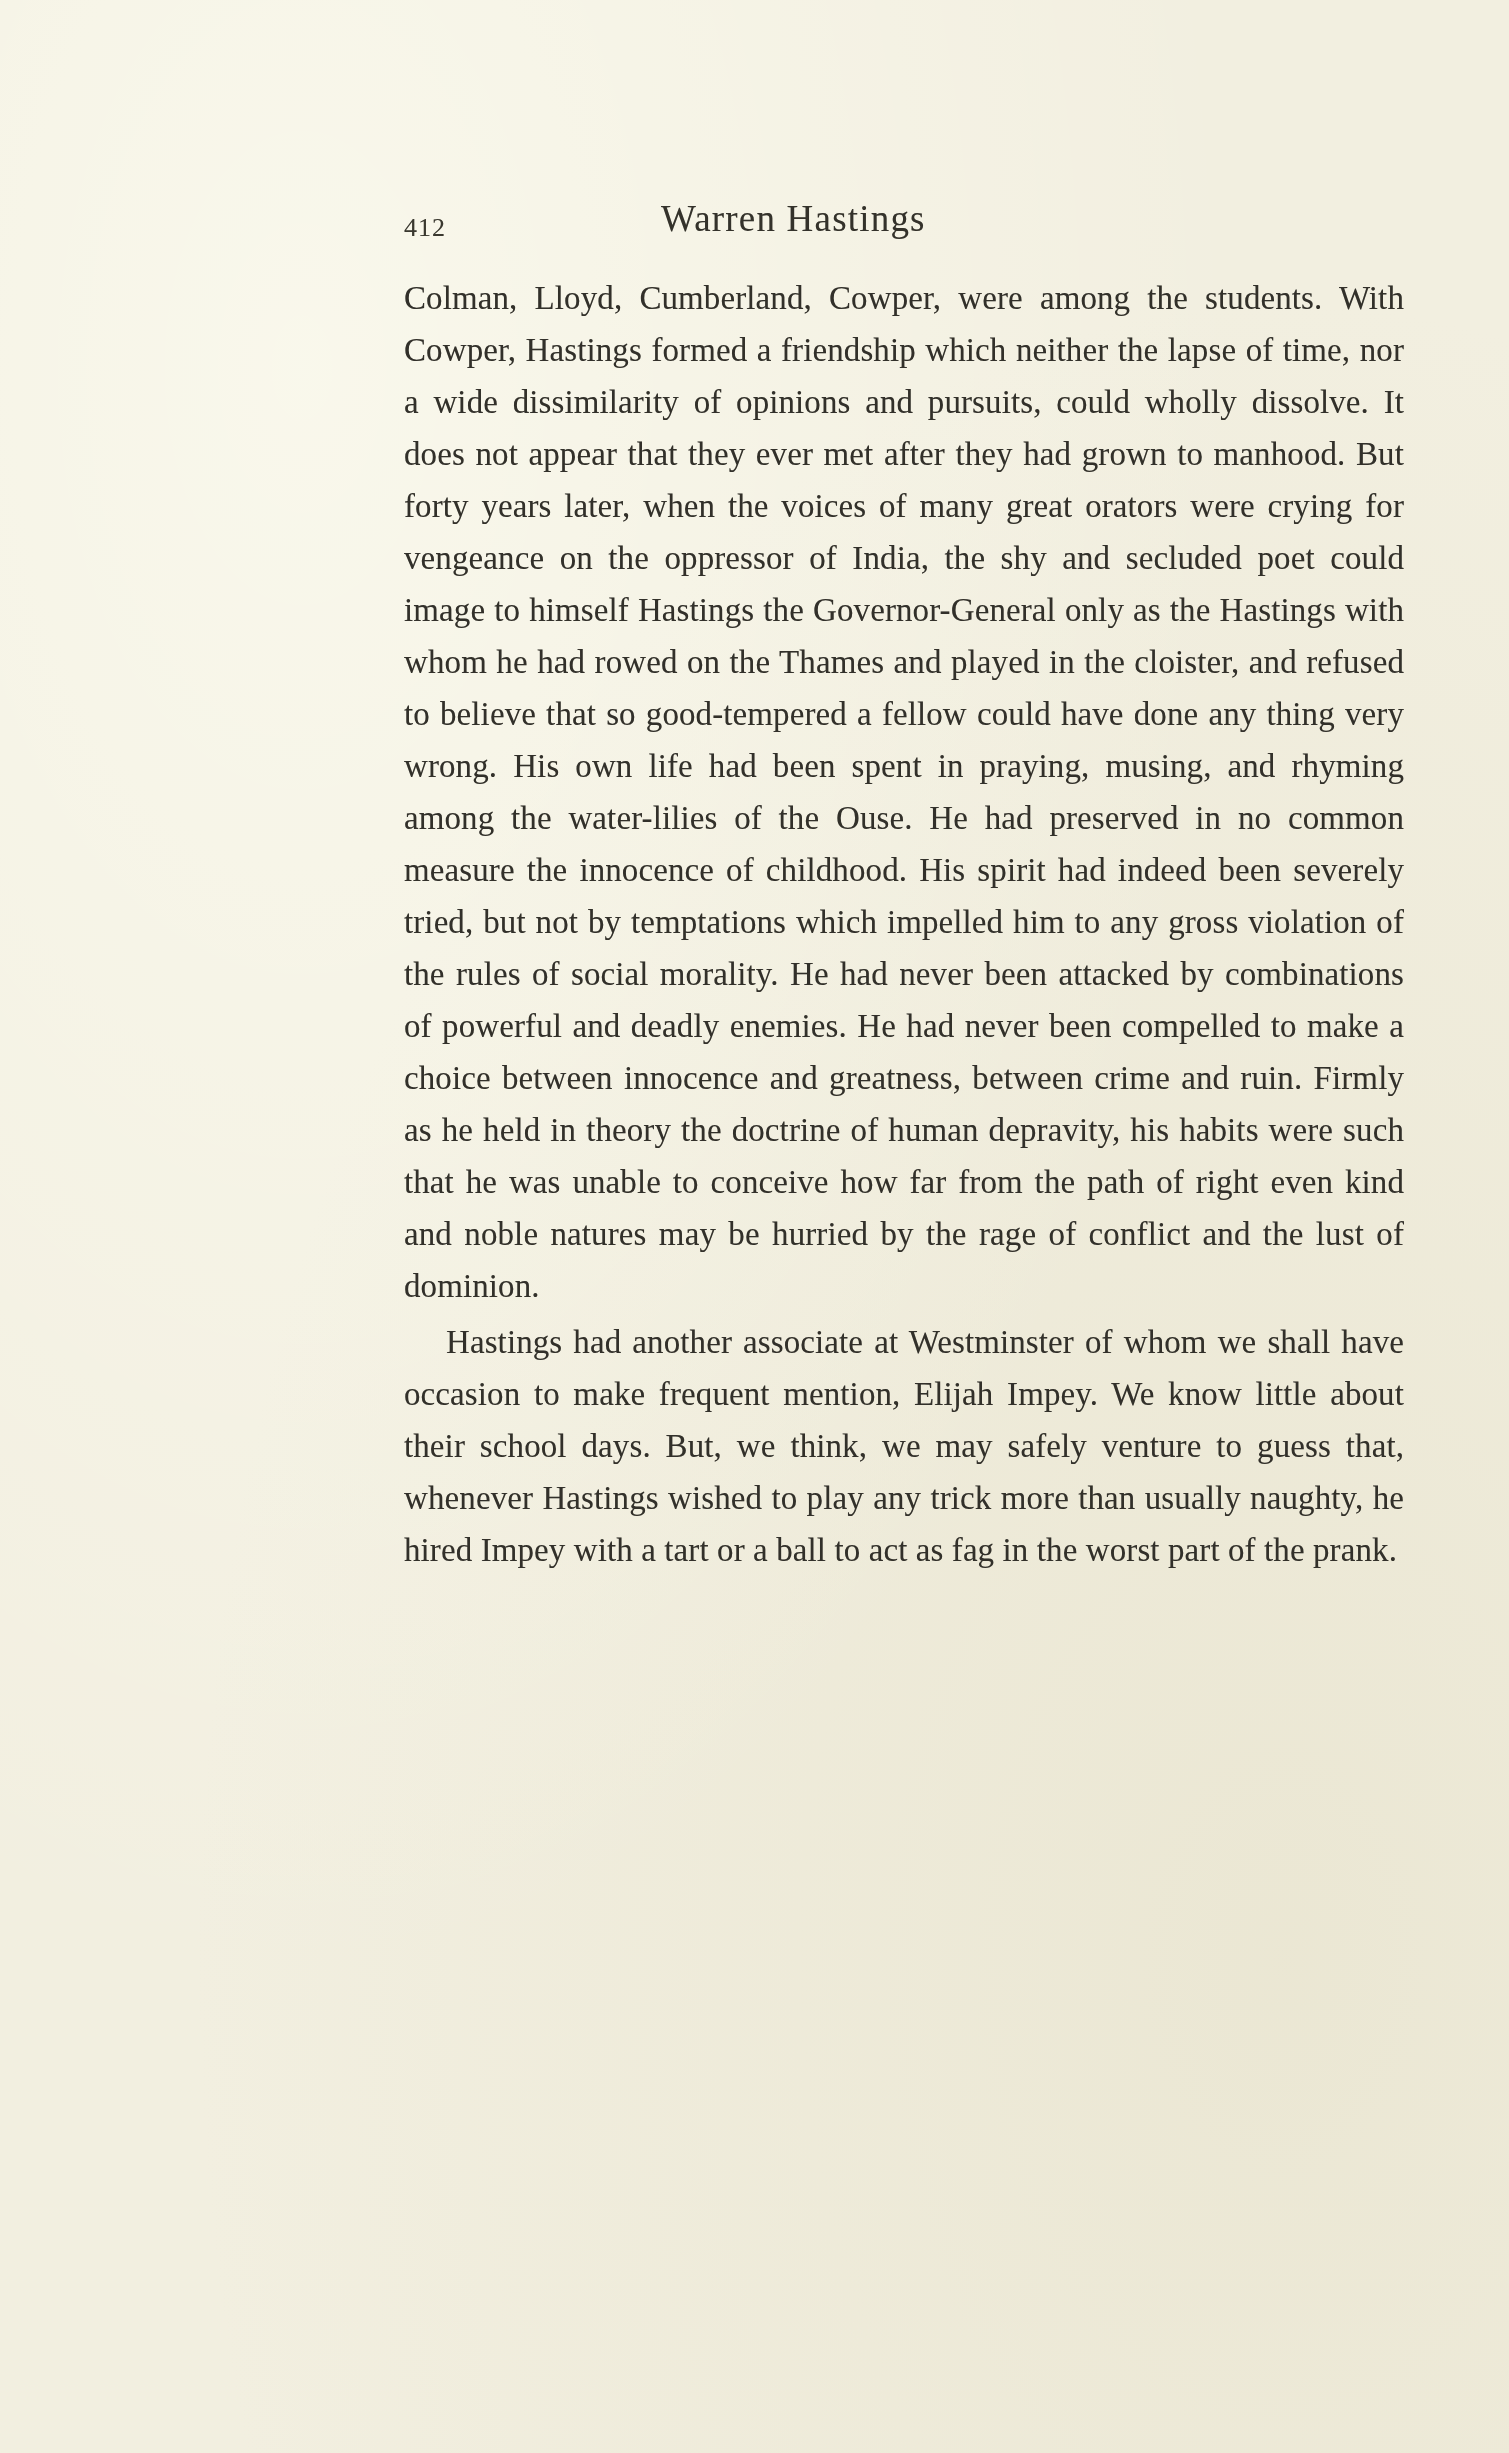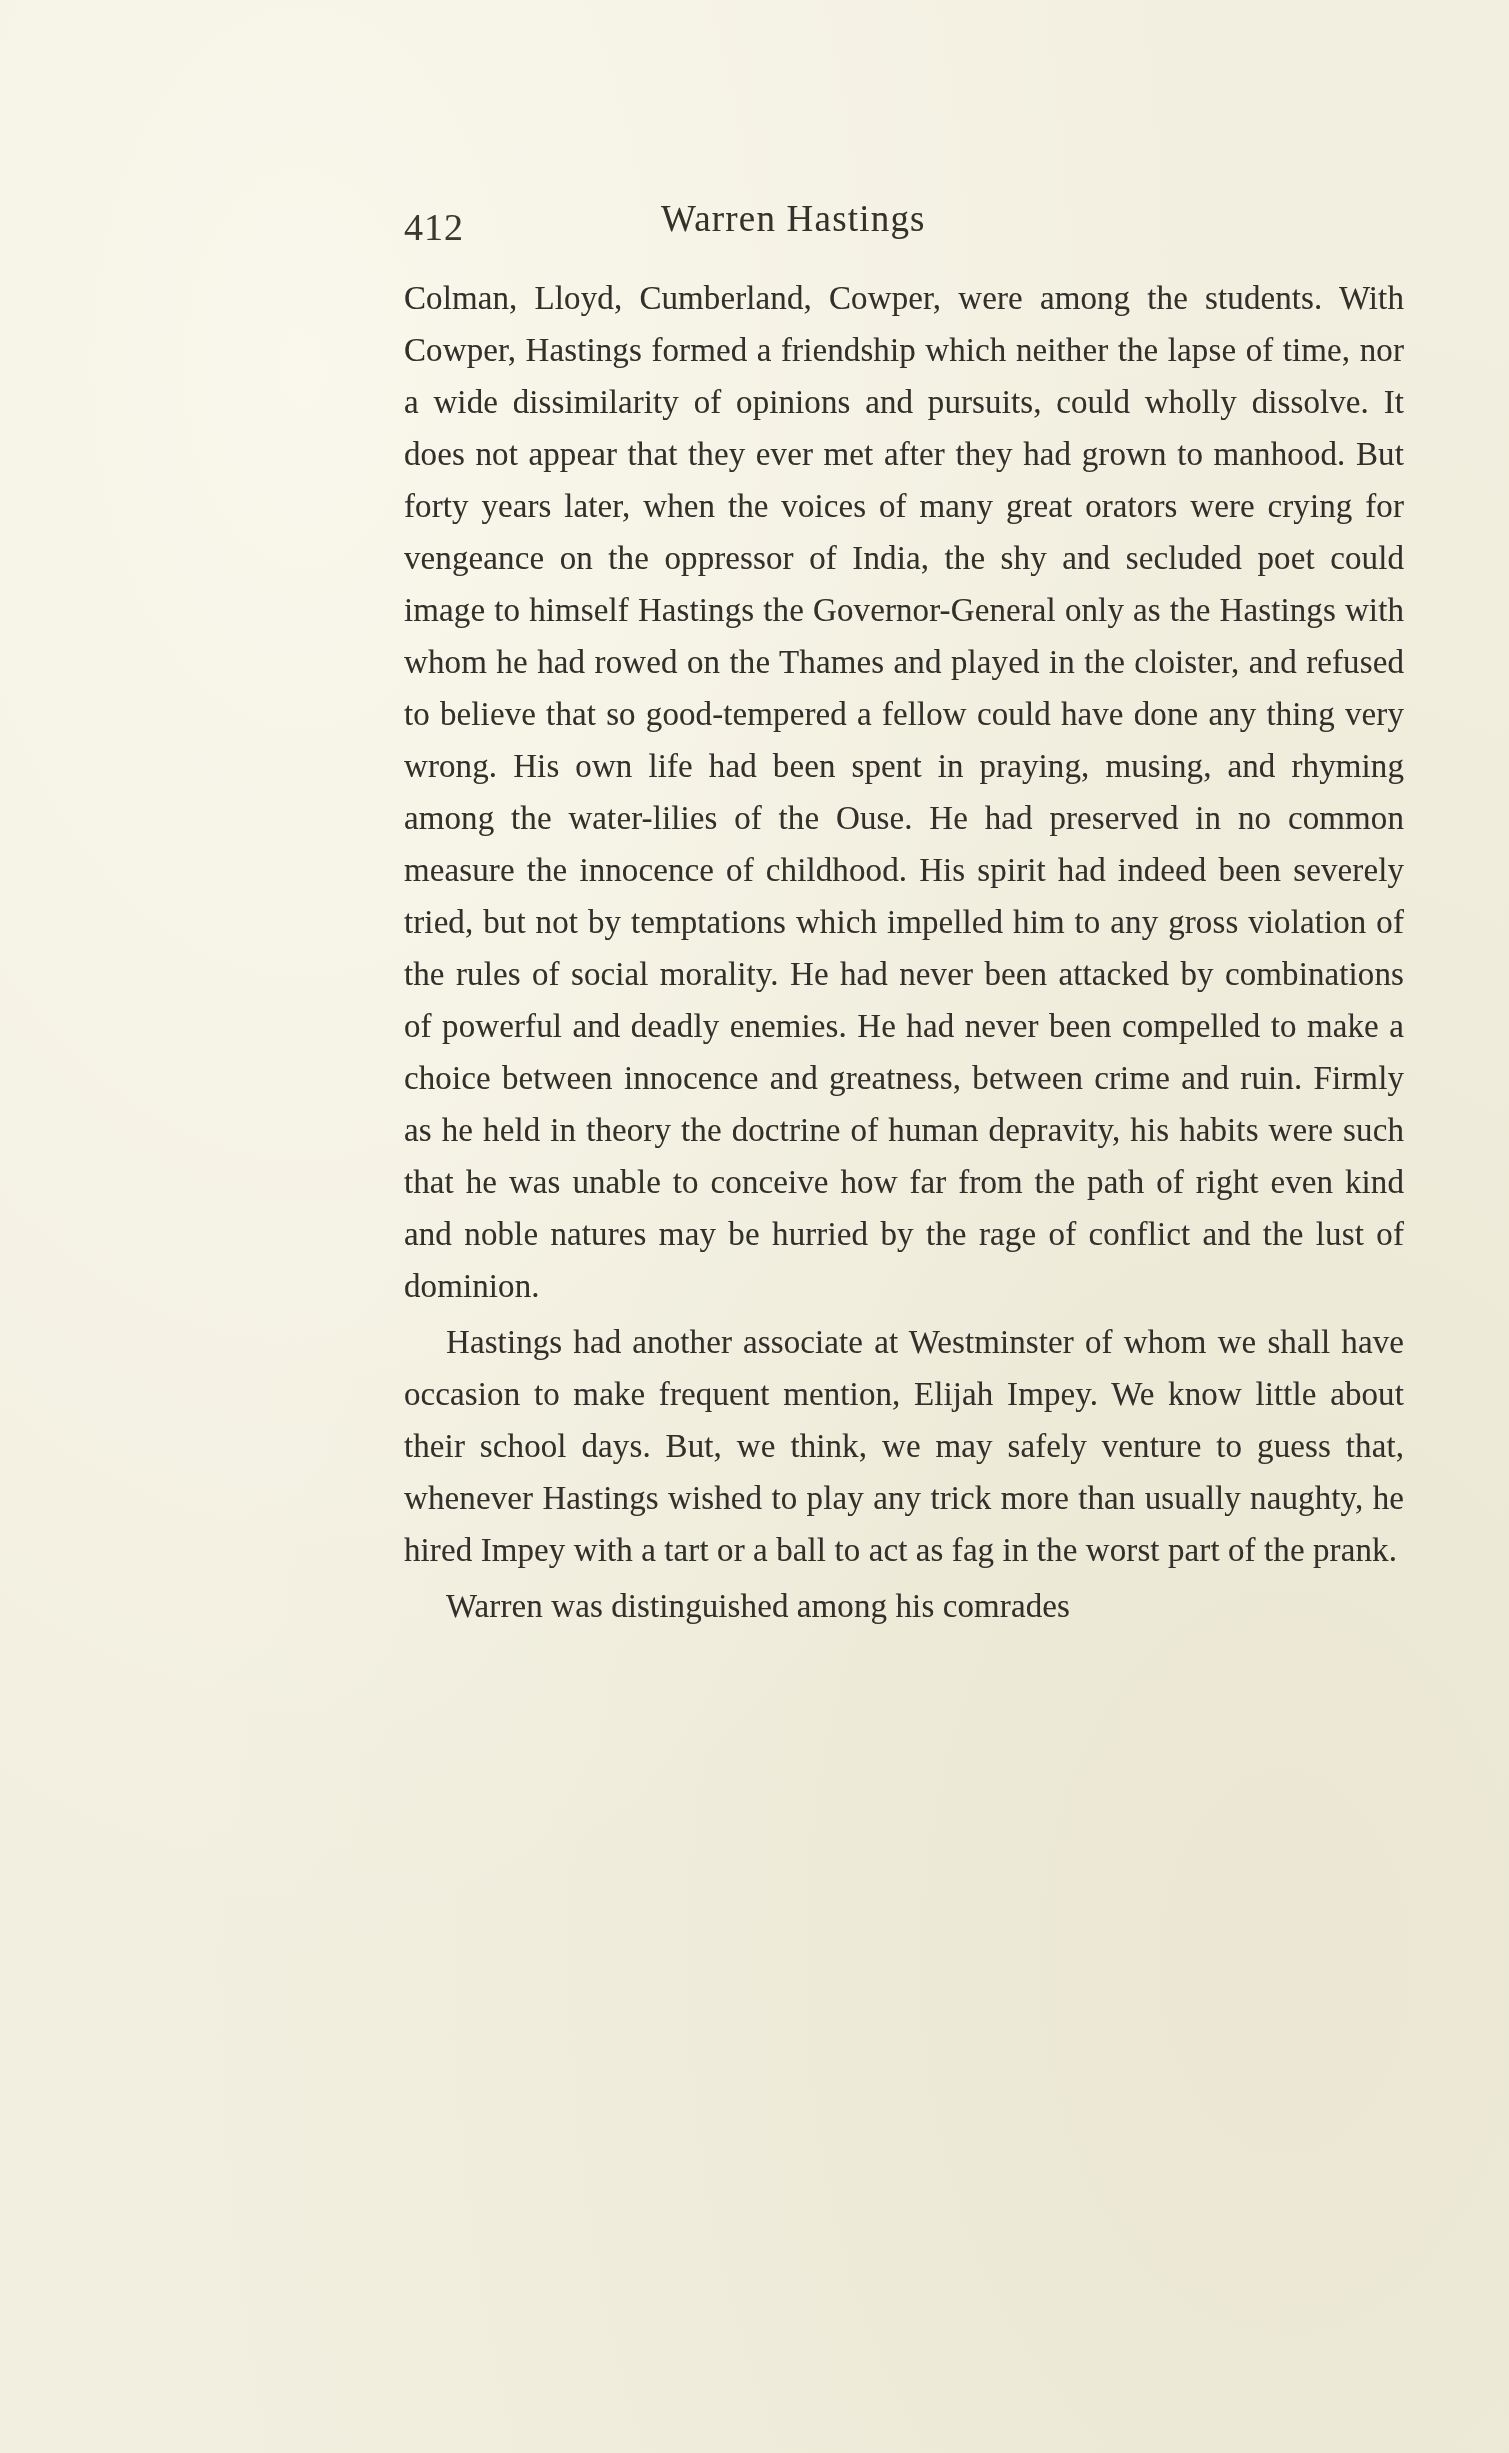--- a/index.html
+++ b/index.html
@@ -30,22 +30,22 @@
     width: 1000px;
   }
   .page-header {
     position: relative;
     height: 69px;
     margin-bottom: 10px;
   }
   .folio {
     position: absolute;
     left: 0;
-    top: 12px;
-    font-size: 38px;
+    top: 20px;
+    font-size: 26px;
     letter-spacing: 1px;
     color: #3a382f;
   }
   .running-title {
     position: absolute;
     left: 257px;
     top: 4px;
     font-size: 37px;
     letter-spacing: 1.2px;
     color: #34322b;
@@ -79,18 +79,17 @@
   <div class="content">
 
     <div class="page-header">
       <div class="folio">412</div>
       <div class="running-title">Warren Hastings</div>
     </div>
 
     <div class="body-text">
       <p>Colman, Lloyd, Cumberland, Cowper, were among the students. With Cowper, Hastings formed a friendship which neither the lapse of time, nor a wide dissimilarity of opinions and pursuits, could wholly dissolve. It does not appear that they ever met after they had grown to manhood. But forty years later, when the voices of many great orators were crying for vengeance on the oppressor of India, the shy and secluded poet could image to himself Hastings the Governor-General only as the Hastings with whom he had rowed on the Thames and played in the cloister, and refused to believe that so good-tempered a fellow could have done any thing very wrong. His own life had been spent in praying, musing, and rhyming among the water-lilies of the Ouse. He had preserved in no common measure the innocence of childhood. His spirit had indeed been severely tried, but not by temptations which impelled him to any gross violation of the rules of social morality. He had never been attacked by combinations of powerful and deadly enemies. He had never been compelled to make a choice between innocence and greatness, between crime and ruin. Firmly as he held in theory the doctrine of human depravity, his habits were such that he was unable to conceive how far from the path of right even kind and noble natures may be hurried by the rage of conflict and the lust of dominion.</p>
       <p class="indent">Hastings had another associate at Westminster of whom we shall have occasion to make frequent mention, Elijah Impey. We know little about their school days. But, we think, we may safely venture to guess that, whenever Hastings wished to play any trick more than usually naughty, he hired Impey with a tart or a ball to act as fag in the worst part of the prank.</p>
-      <p class="indent">Warren was distinguished among his comrades</p>
     </div>
 
   </div>
 </div>
 
 
 </body></html>

